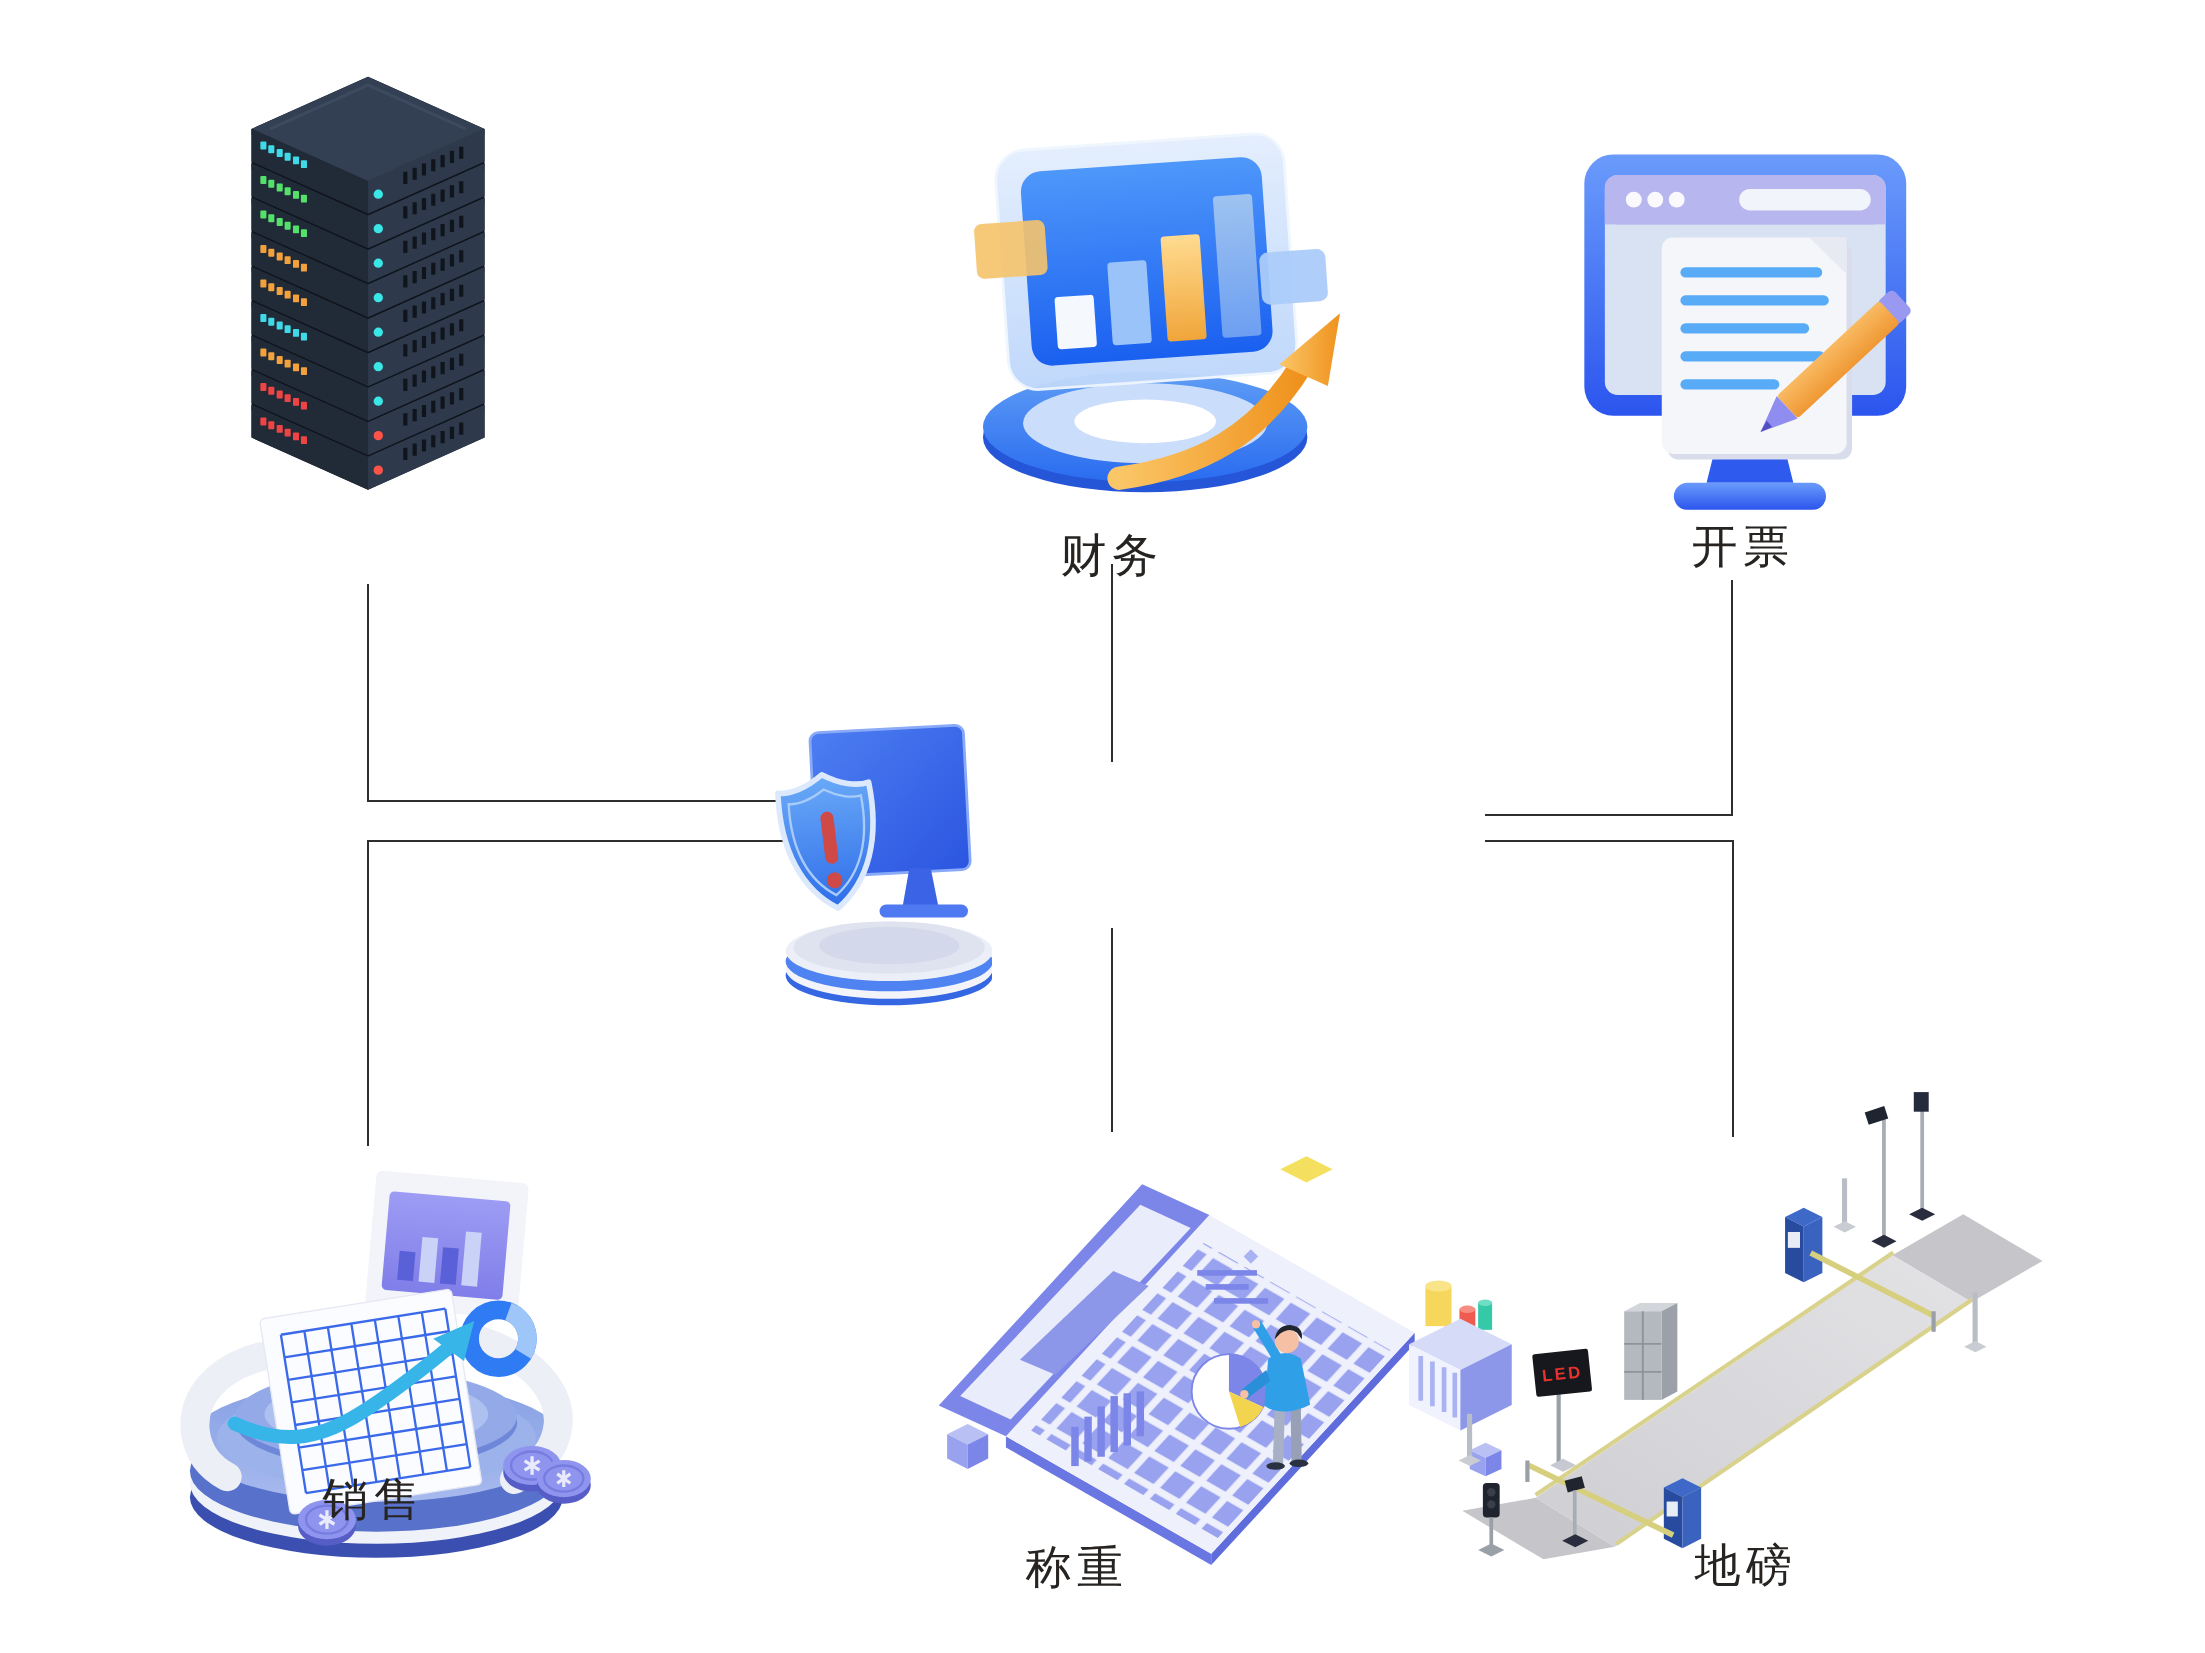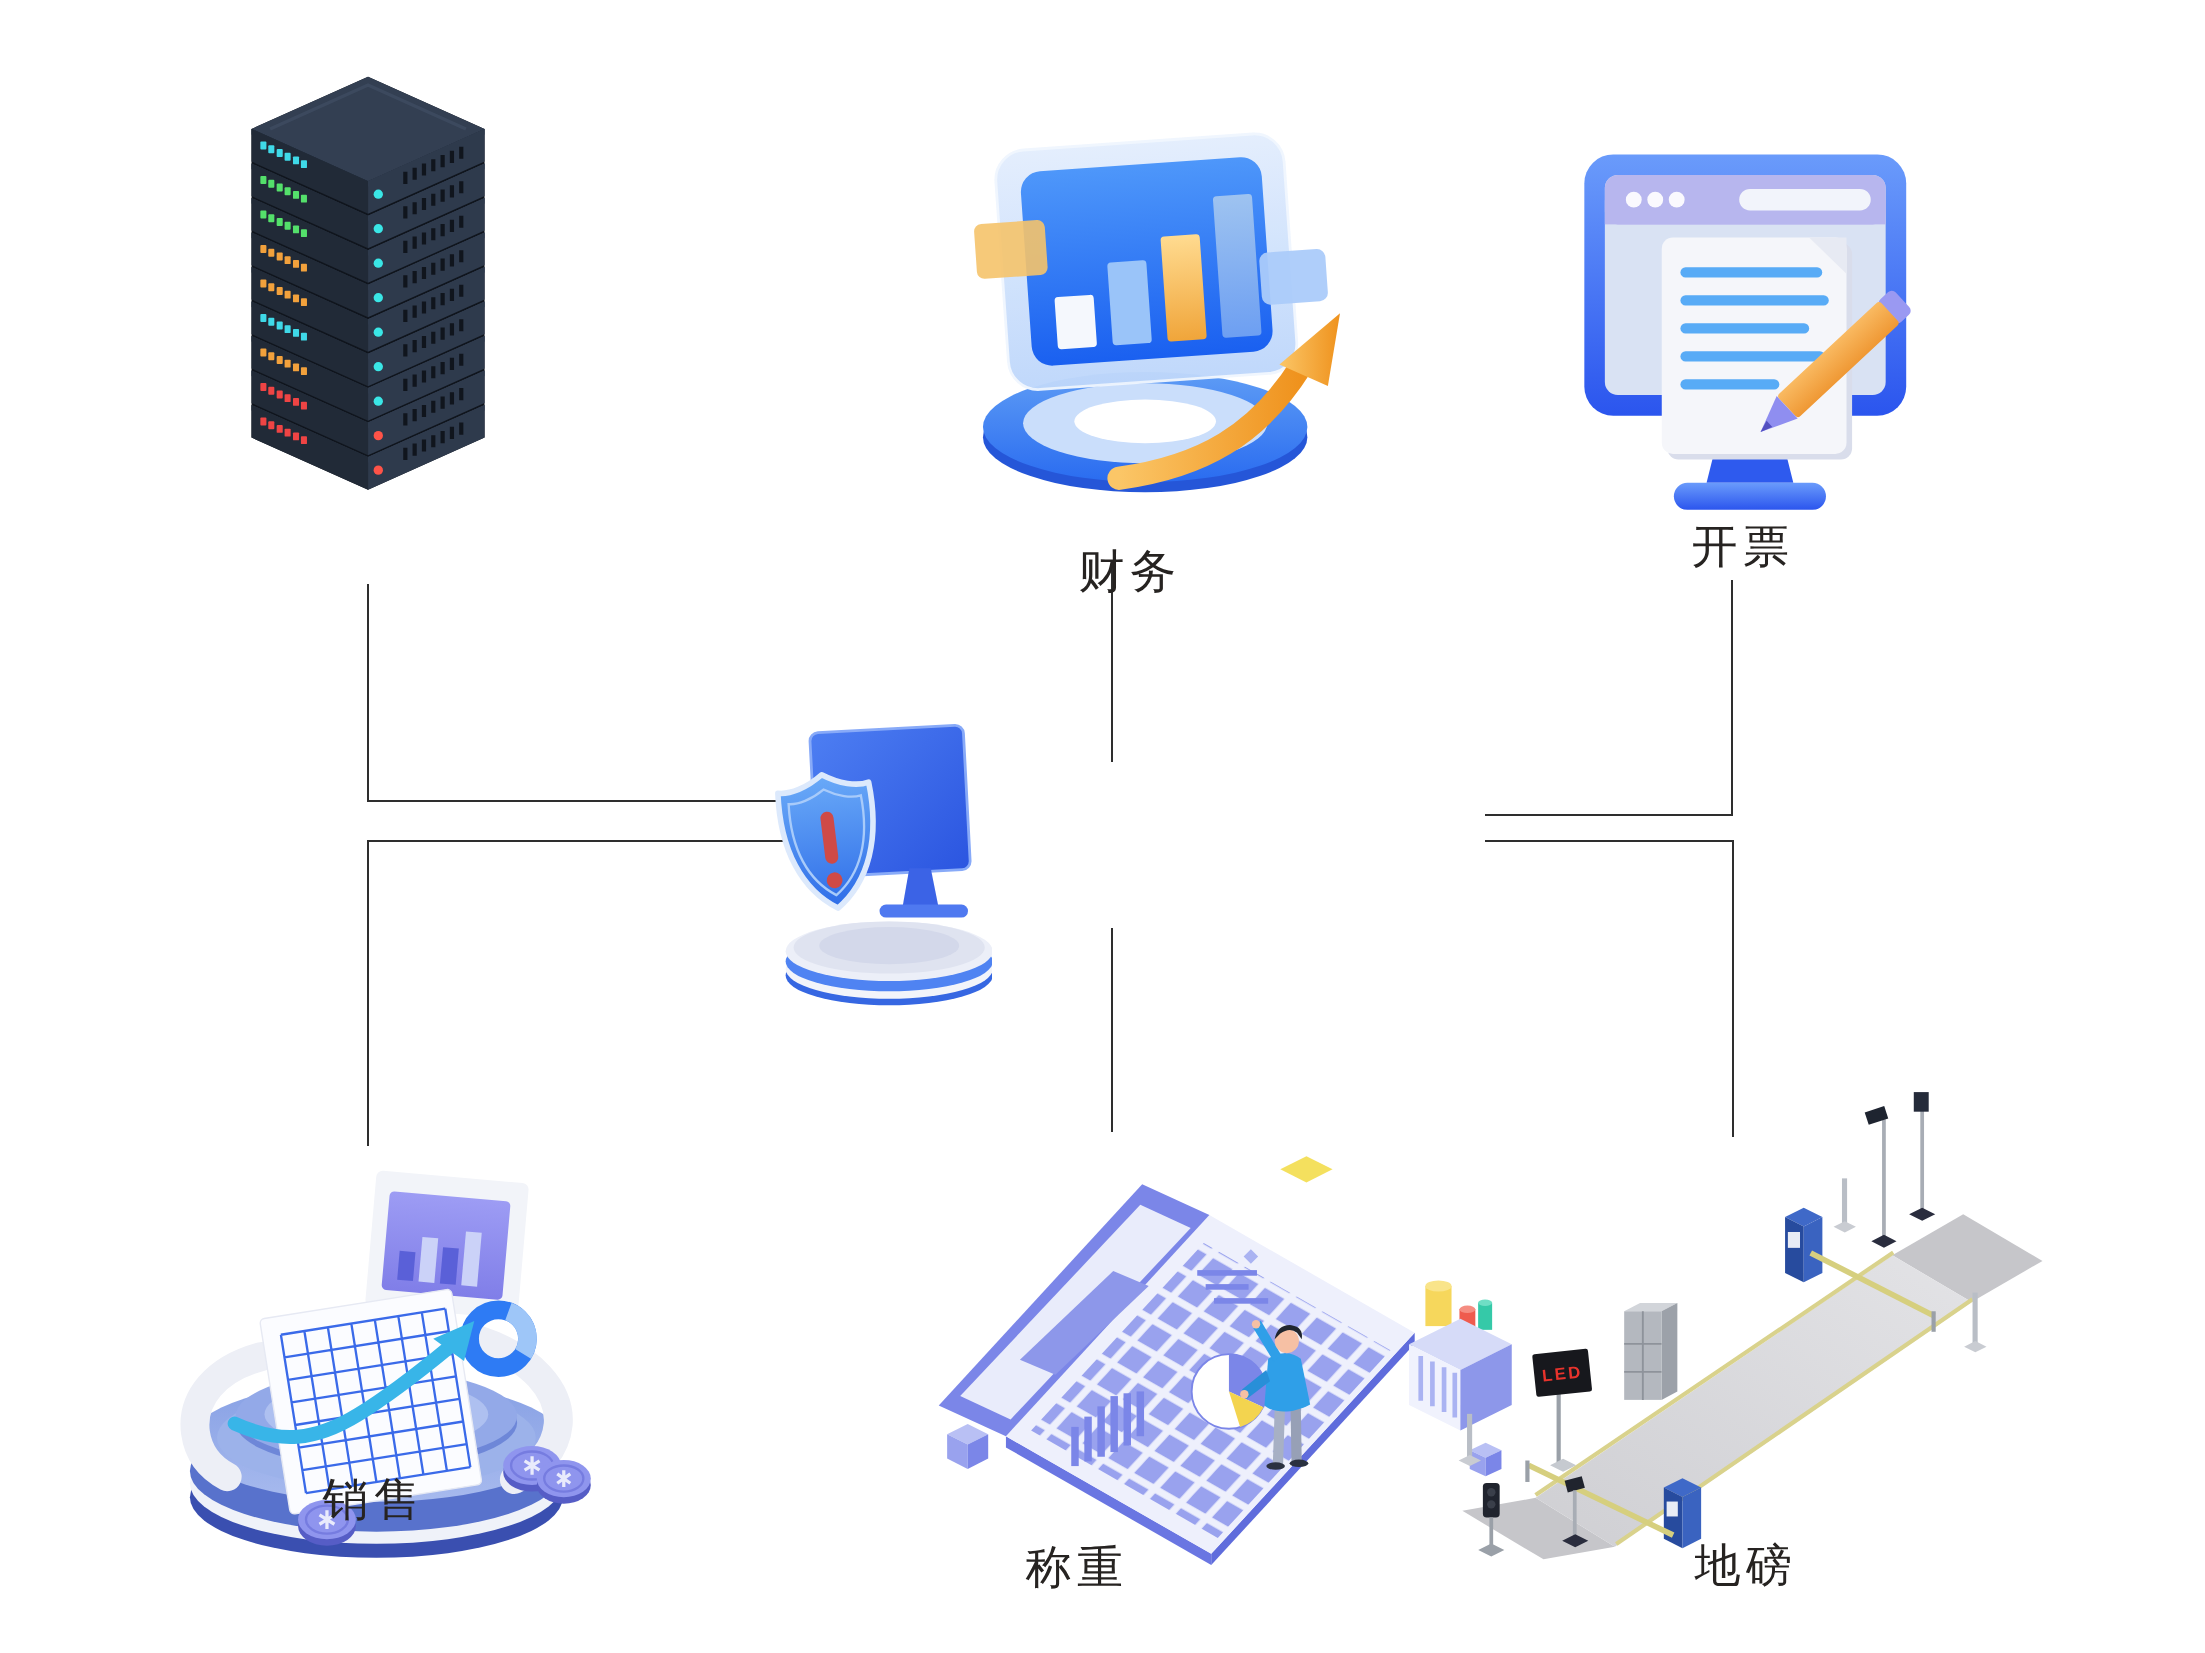--- a/index.html
+++ b/index.html
@@ -383,20 +383,20 @@
       <rect x="166" y="912" width="8" height="66" fill="#9aa0a8"></rect>
       <polygon points="142,982 170,968 198,982 170,996" fill="#9aa0a8"></polygon>
     </g>
     <g>
       <rect x="330" y="828" width="38" height="26" fill="#20242e" transform="rotate(-15 349 841)"></rect>
       <rect x="345" y="854" width="8" height="104" fill="#a8adb5"></rect>
       <polygon points="322,962 350,948 378,962 350,976" fill="#2a2d3e"></polygon>
     </g>
   </svg>
 
-  <div class="nlabel" style="left:1112px;top:572px;margin-left:18px;">财务</div>
+  <div class="nlabel" style="left:1112px;top:556px;">财务</div>
   <div class="nlabel" style="left:1743px;top:547px;">开票</div>
   <div class="nlabel" style="left:374px;top:1500px;">销售</div>
   <div class="nlabel" style="left:1077px;top:1568px;font-family:Liberation Serif, serif;">称重</div>
   <div class="nlabel" style="left:1746px;top:1566px;font-family:Liberation Mono, monospace;">地磅</div>
 
 </div>
 
 
 </body></html>

